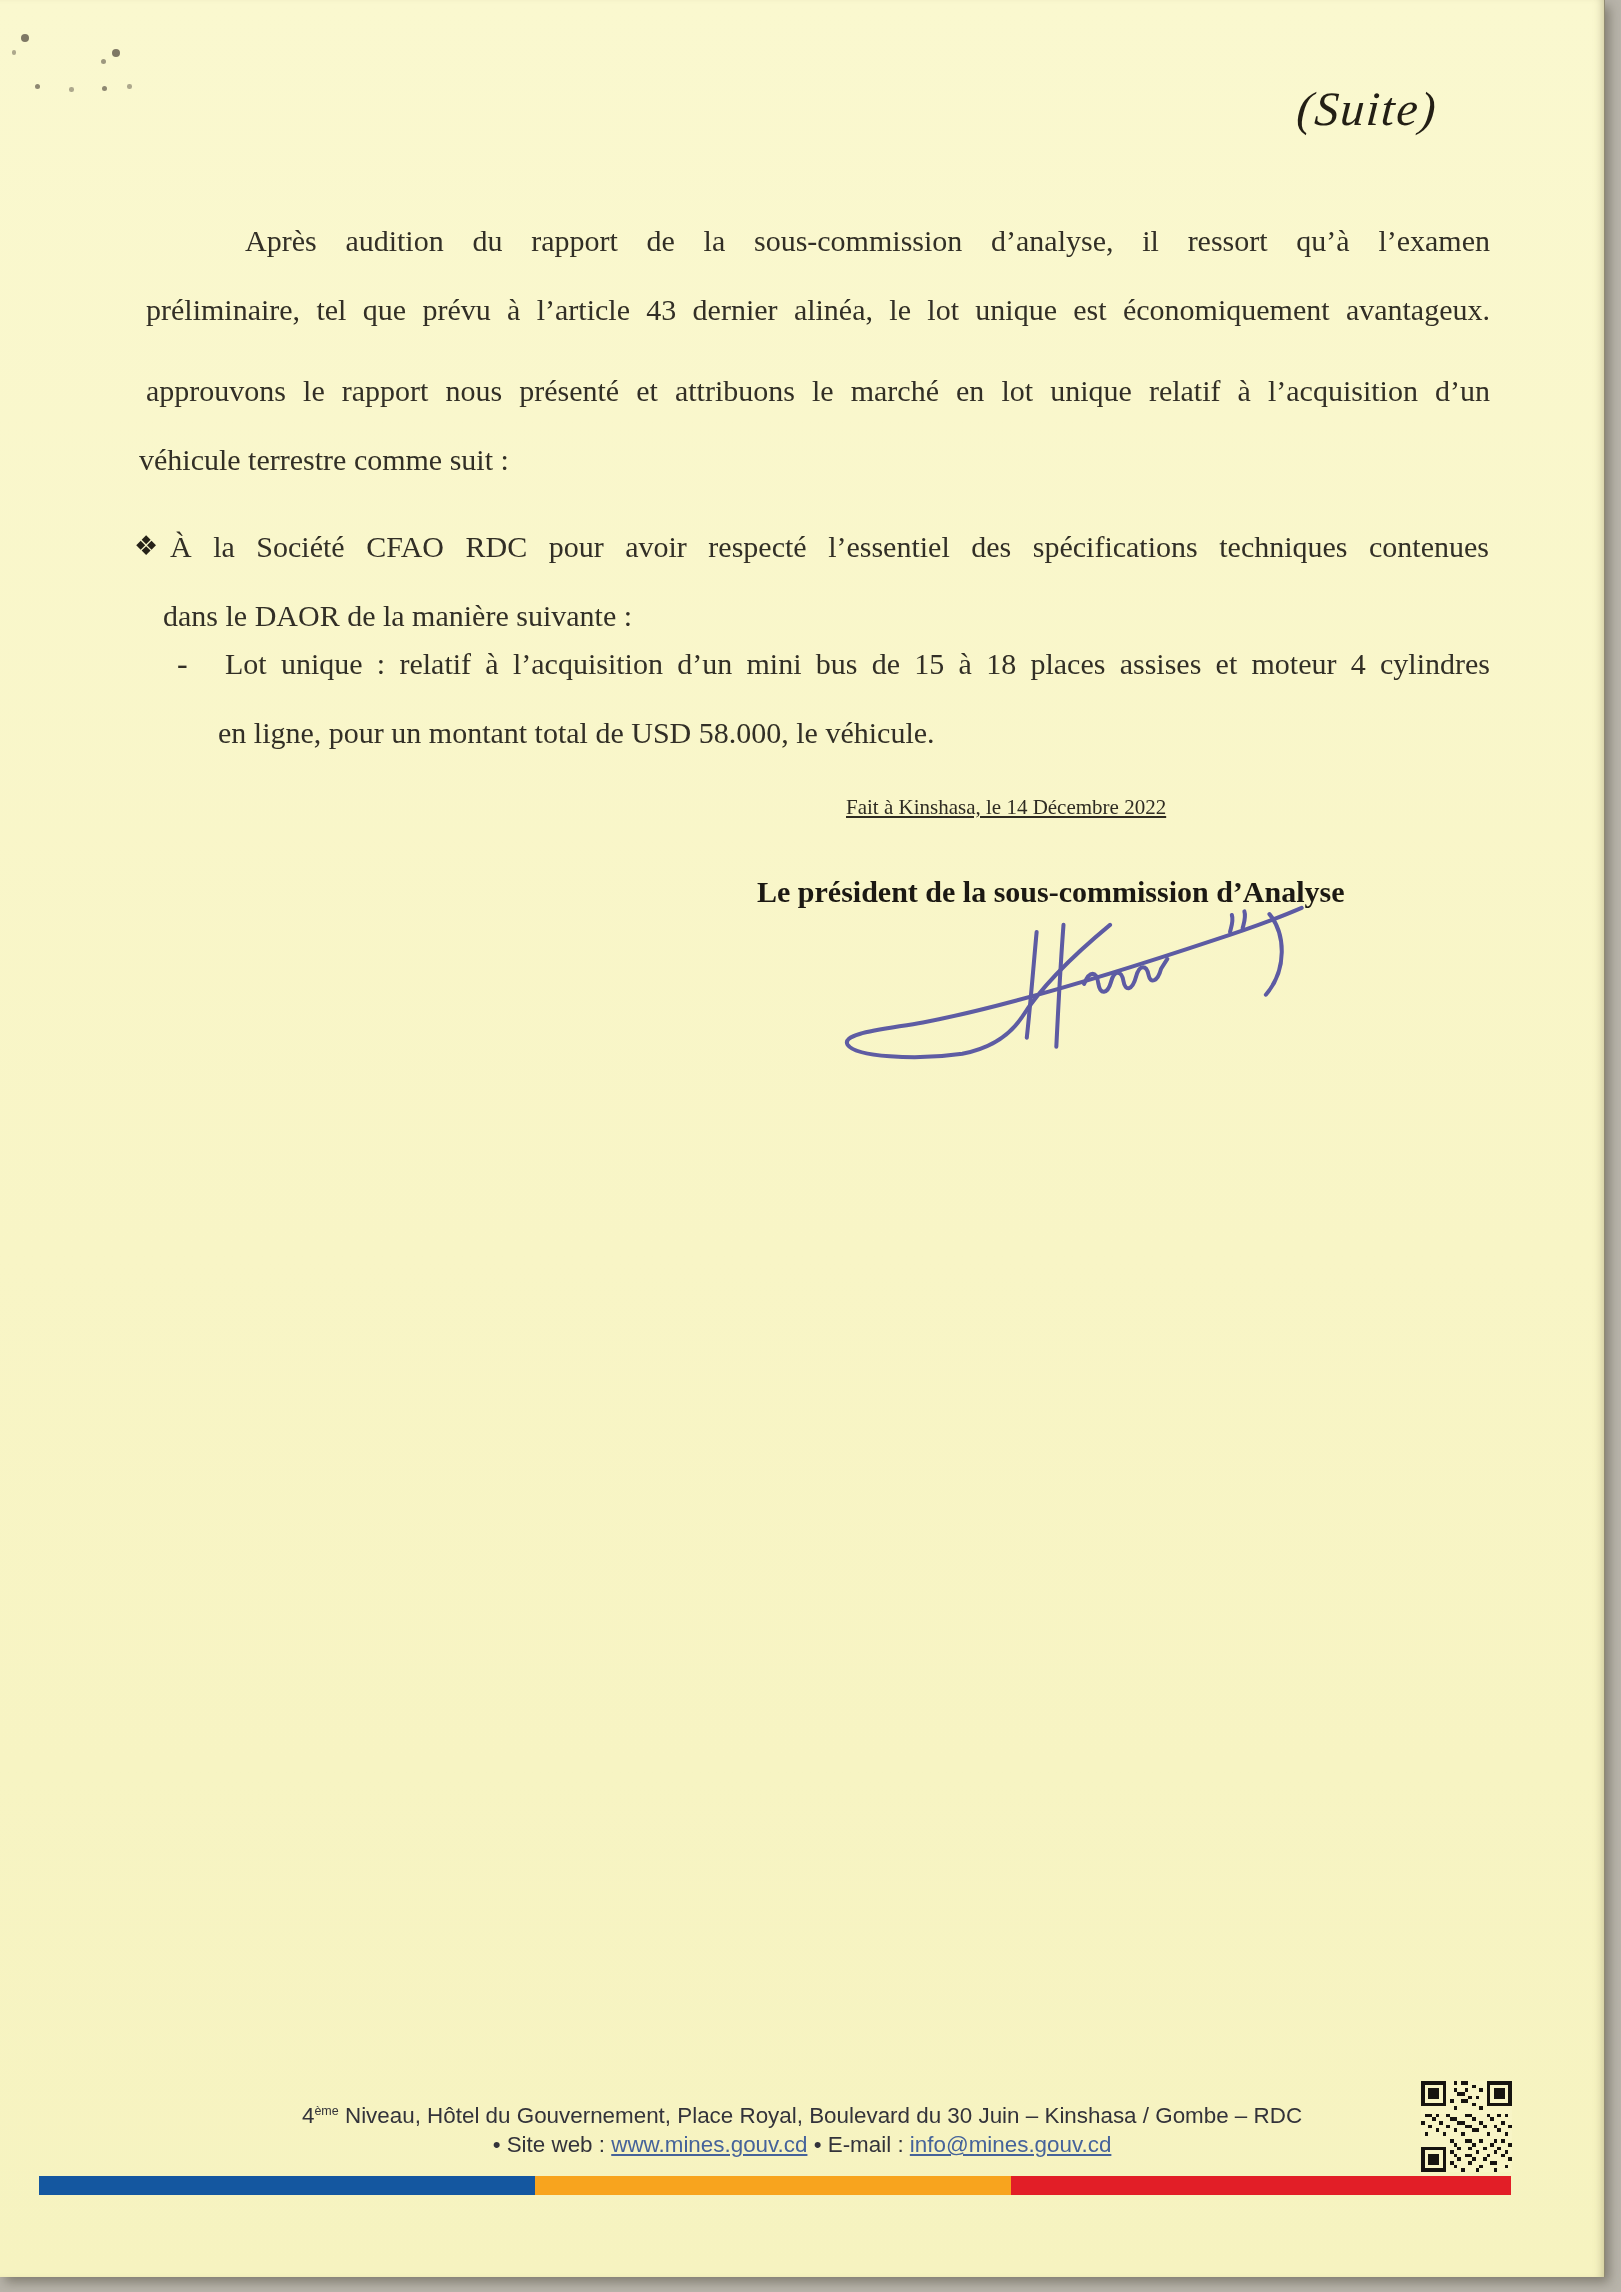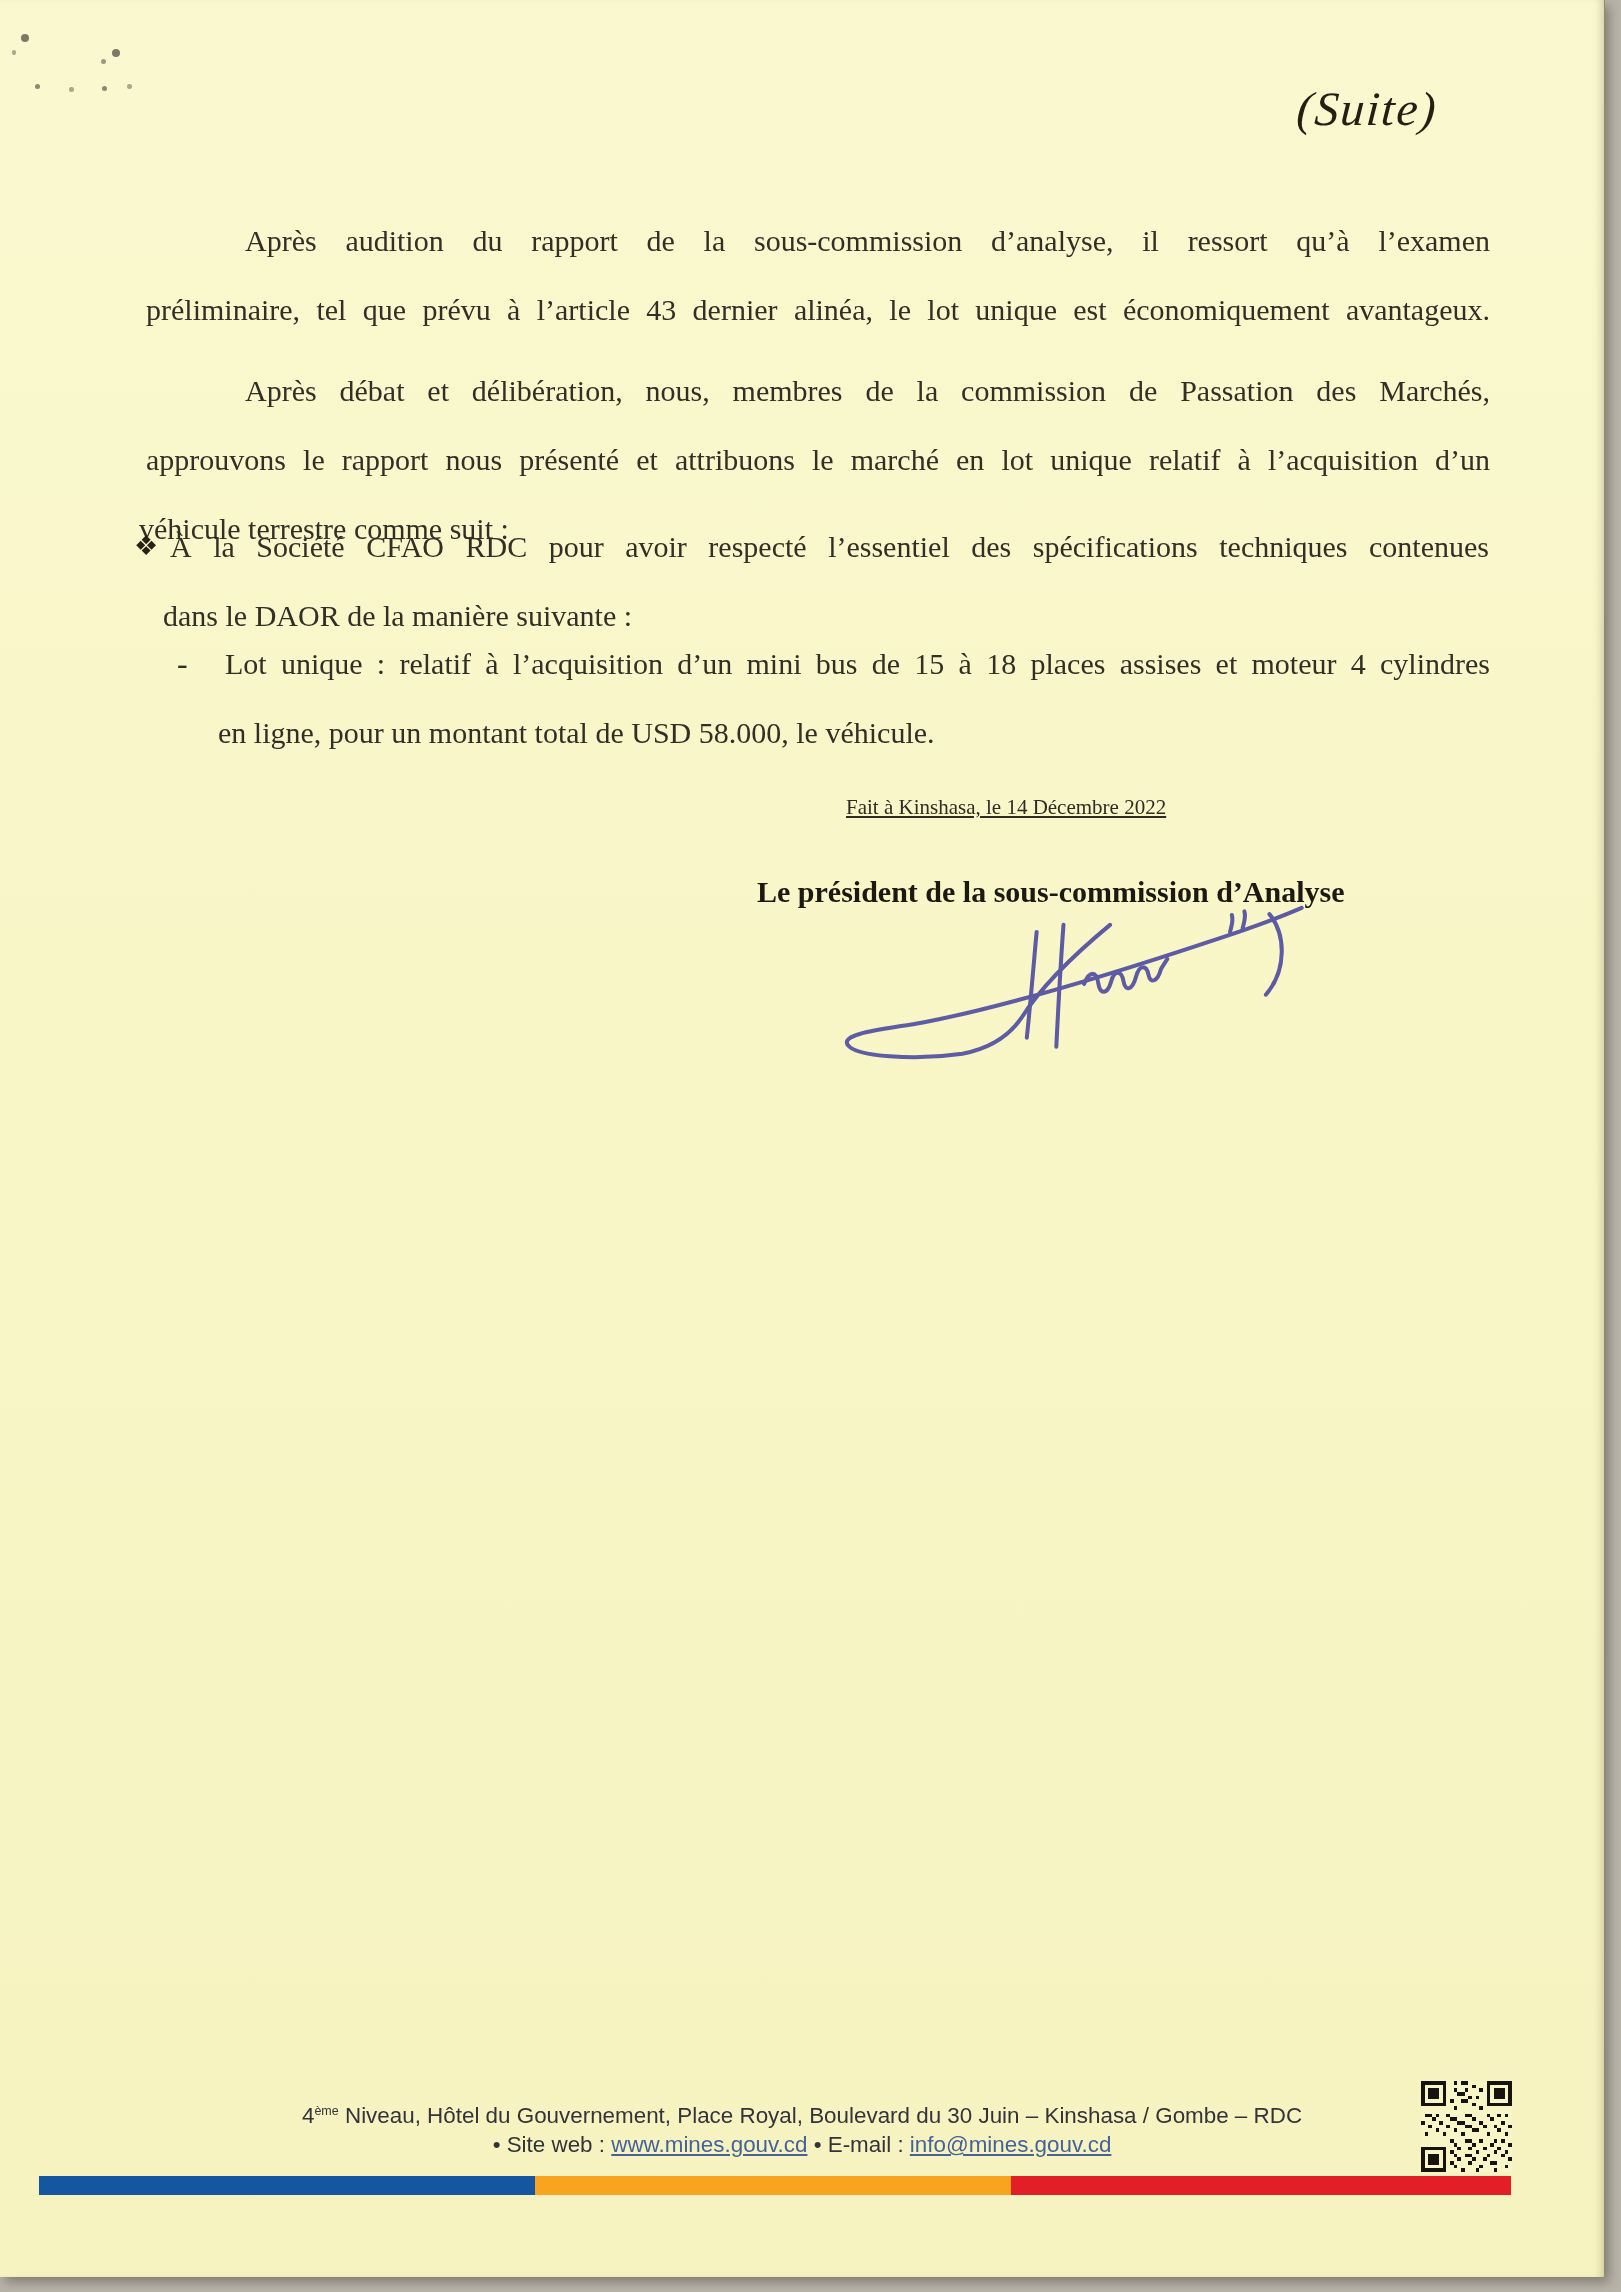--- a/index.html
+++ b/index.html
@@ -54,21 +54,20 @@
   <div class="speck" style="left:127px;top:84px;width:4.5px;height:4.5px;opacity:.5"></div>
 
   <div class="suite">(Suite)</div>
 
   <div class="textblock" style="top:206px;left:139px;width:1351px;">
     <div class="line jline indent">Après audition du rapport de la sous-commission d’analyse, il ressort qu’à l’examen</div>
     <div class="line jline">préliminaire, tel que prévu à l’article 43 dernier alinéa, le lot unique est économiquement avantageux.</div>
   </div>
 
   <div class="textblock" style="top:356px;left:139px;width:1351px;">
-    <div class="line jline indent">Après débat et délibération, nous, membres de la commission de Passation des Marchés,</div>
     <div class="line jline">approuvons le rapport nous présenté et attribuons le marché en lot unique relatif à l’acquisition d’un</div>
     <div class="line">véhicule terrestre comme suit :</div>
   </div>
 
   <div class="textblock" style="top:512px;left:163px;width:1326px;">
     <span class="marker" style="left:-29px;font-size:27px;color:#262218;">❖</span>
     <div class="line jline">À  la Société CFAO RDC pour avoir respecté l’essentiel des spécifications techniques contenues</div>
     <div class="line">dans le DAOR de la manière suivante :</div>
   </div>
 

